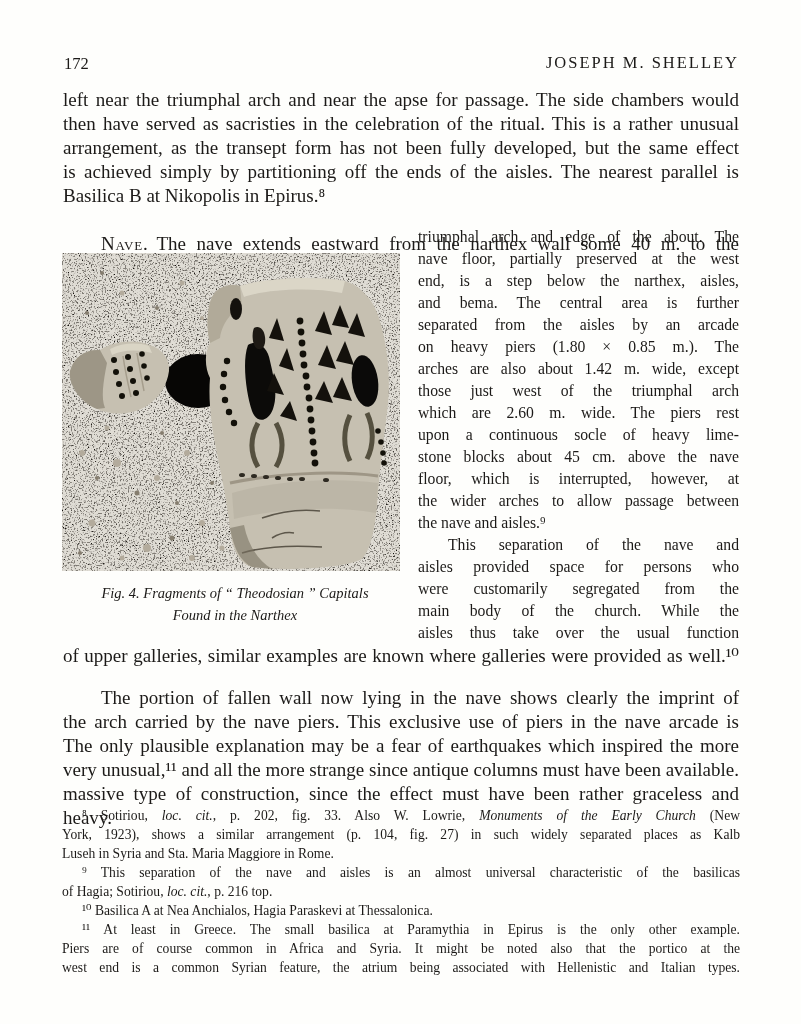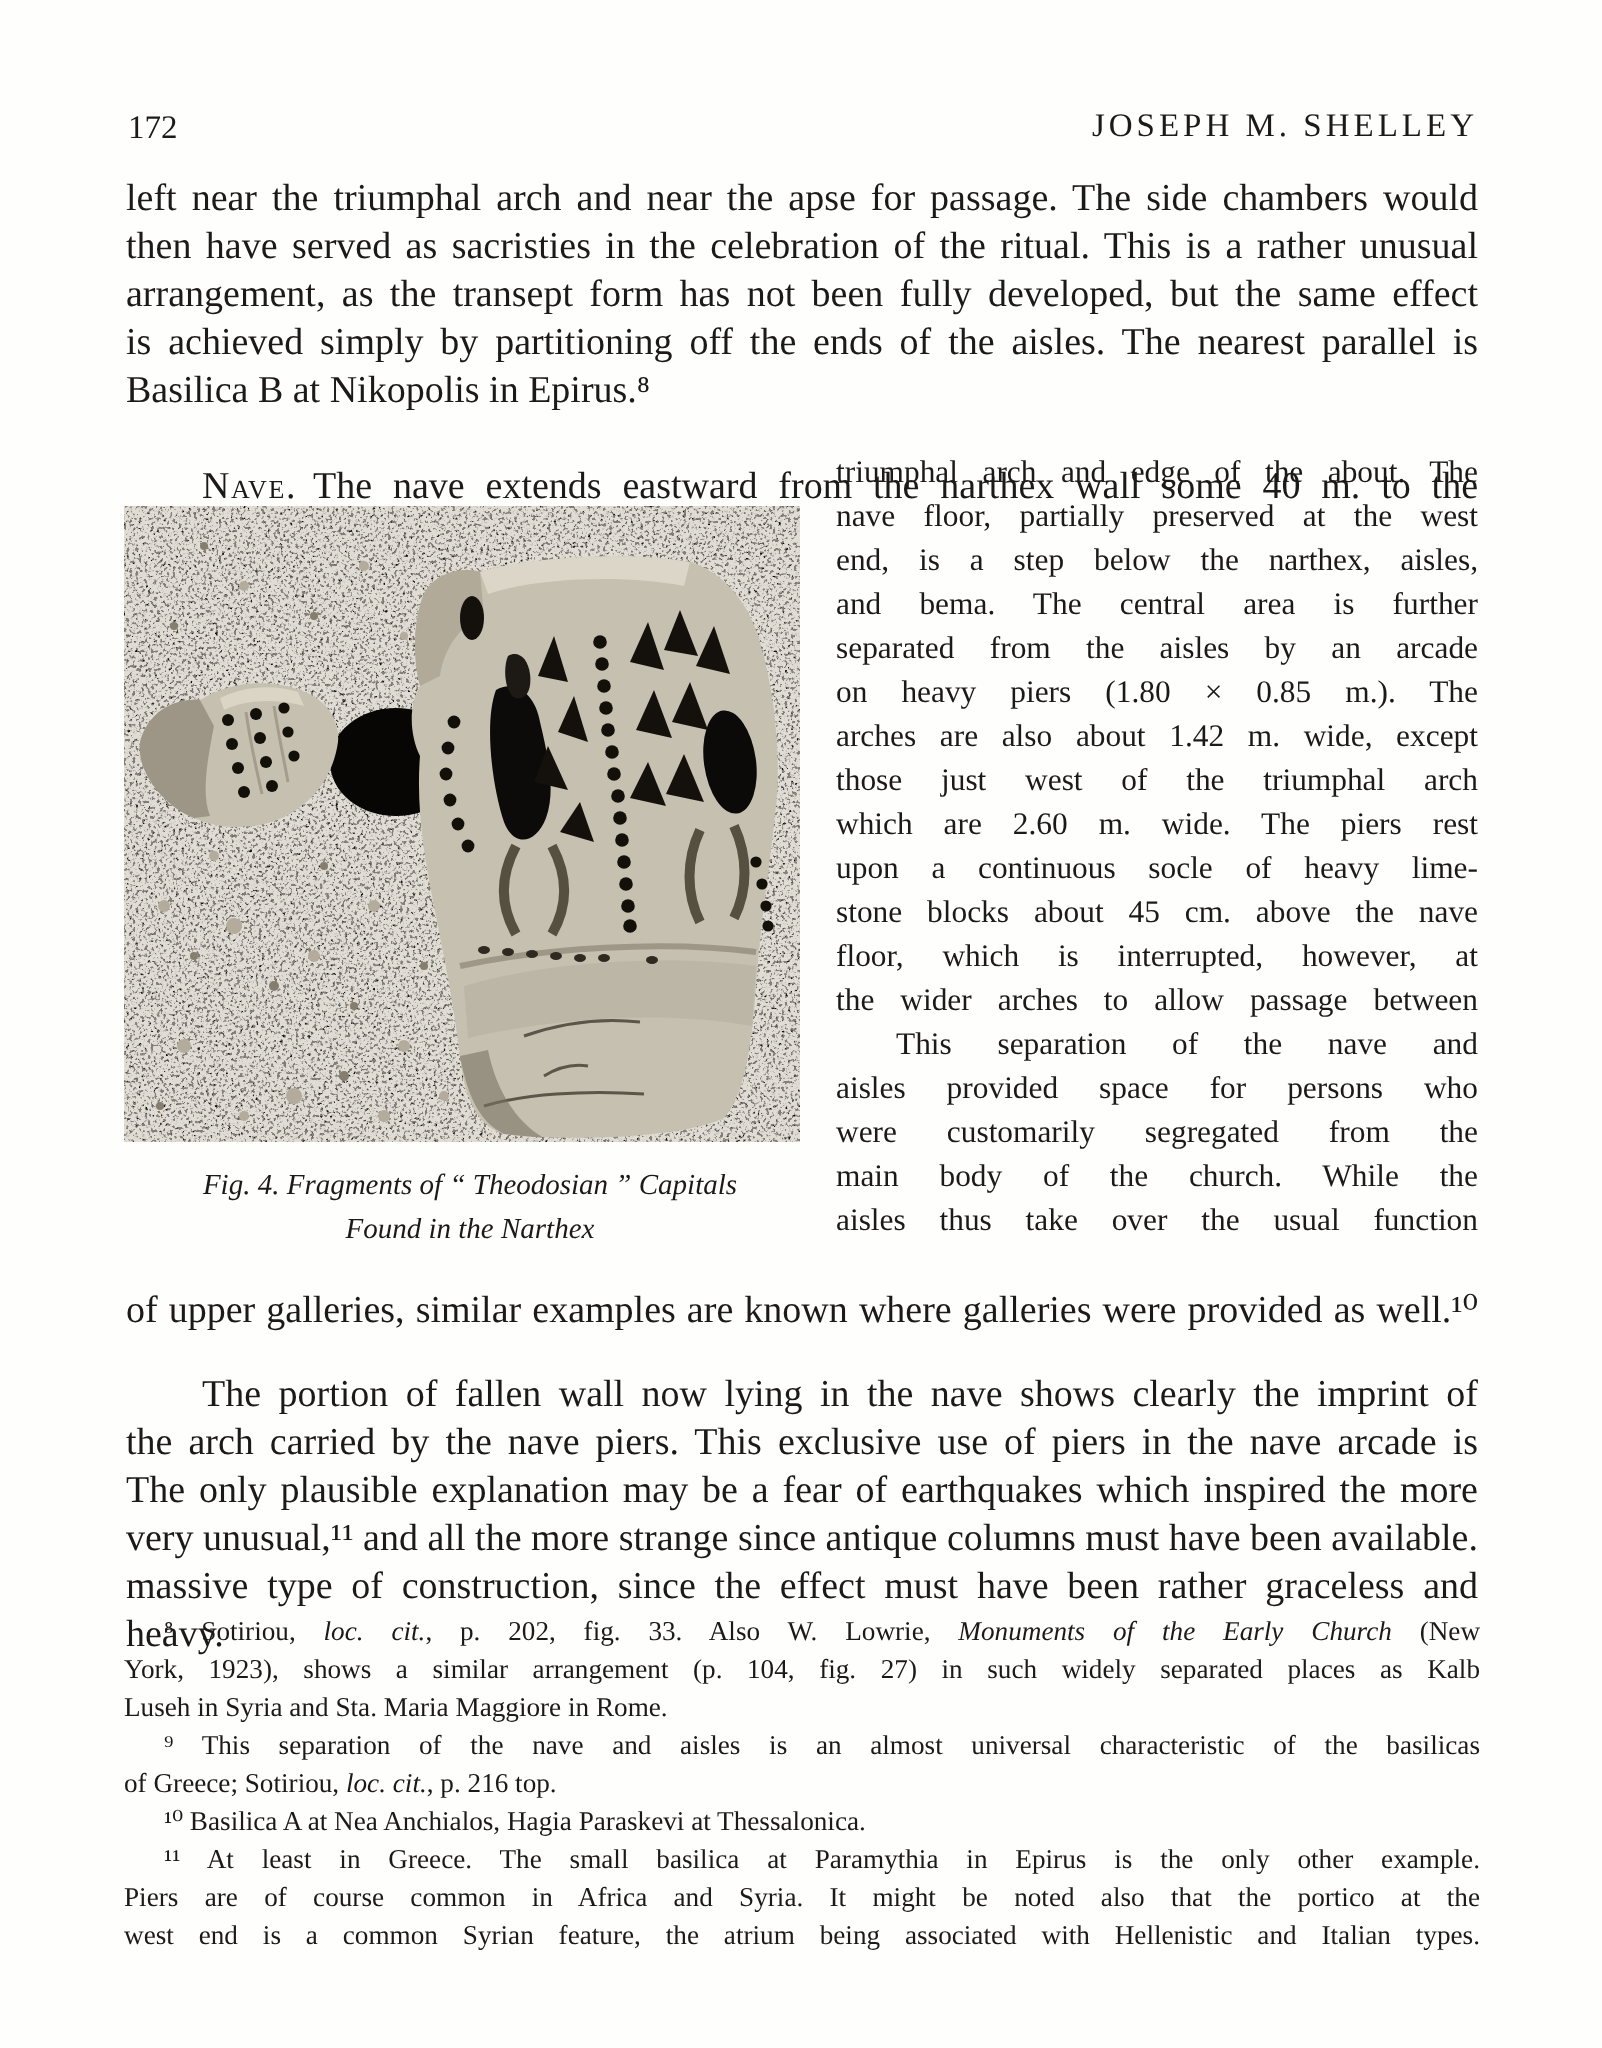--- a/index.html
+++ b/index.html
@@ -221,20 +221,21 @@
     <div class="rcln jl">and bema. The central area is further</div>
     <div class="rcln jl">separated from the aisles by an arcade</div>
     <div class="rcln jl">on heavy piers (1.80 × 0.85 m.). The</div>
     <div class="rcln jl">arches are also about 1.42 m. wide, except</div>
     <div class="rcln jl">those just west of the triumphal arch</div>
     <div class="rcln jl">which are 2.60 m. wide. The piers rest</div>
     <div class="rcln jl">upon a continuous socle of heavy lime-</div>
     <div class="rcln jl">stone blocks about 45 cm. above the nave</div>
     <div class="rcln jl">floor, which is interrupted, however, at</div>
     <div class="rcln jl">the wider arches to allow passage between</div>
+    <div class="rcln jl end">the nave and aisles.⁹</div>
     <div class="rcln jl ind-rc">This separation of the nave and</div>
     <div class="rcln jl">aisles provided space for persons who</div>
     <div class="rcln jl">were customarily segregated from the</div>
     <div class="rcln jl">main body of the church. While the</div>
     <div class="rcln jl">aisles thus take over the usual function</div>
   </div>
 
   <div class="abs" style="left:63px;top:644px;width:676px;">
     <div class="ln jl">of upper galleries, similar examples are known where galleries were provided as well.¹⁰</div>
   </div>
@@ -246,20 +247,20 @@
     <div class="ln jl">very unusual,¹¹ and all the more strange since antique columns must have been available.</div>
     <div class="ln jl">massive type of construction, since the effect must have been rather graceless and</div>
     <div class="ln jl end">heavy.</div>
   </div>
 
   <div class="abs" style="left:62px;top:806px;width:678px;">
     <div class="fnln jl ind-fn"><span>⁸ Sotiriou, </span><span class="it">loc. cit.</span><span>, p. 202, fig. 33. Also W. Lowrie, </span><span class="it">Monuments of the Early Church</span><span> (New</span></div>
     <div class="fnln jl"><span>York, 1923), shows a similar arrangement (p. 104, fig. 27) in such widely separated places as Kalb</span></div>
     <div class="fnln jl end"><span>Luseh in Syria and Sta. Maria Maggiore in Rome.</span></div>
     <div class="fnln jl ind-fn"><span>⁹ This separation of the nave and aisles is an almost universal characteristic of the basilicas</span></div>
-    <div class="fnln jl end"><span>of Greece; Sotiriou, </span><span class="it">loc. cit.</span><span>, p. 216 top.</span></div>
+    <div class="fnln jl end"><span>of Hagia; Sotiriou, </span><span class="it">loc. cit.</span><span>, p. 216 top.</span></div>
     <div class="fnln jl end ind-fn"><span>¹⁰ Basilica A at Nea Anchialos, Hagia Paraskevi at Thessalonica.</span></div>
     <div class="fnln jl ind-fn"><span>¹¹ At least in Greece. The small basilica at Paramythia in Epirus is the only other example.</span></div>
     <div class="fnln jl"><span>Piers are of course common in Africa and Syria. It might be noted also that the portico at the</span></div>
     <div class="fnln jl"><span>west end is a common Syrian feature, the atrium being associated with Hellenistic and Italian types.</span></div>
   </div>
 
 </div>
 
 </body></html>

